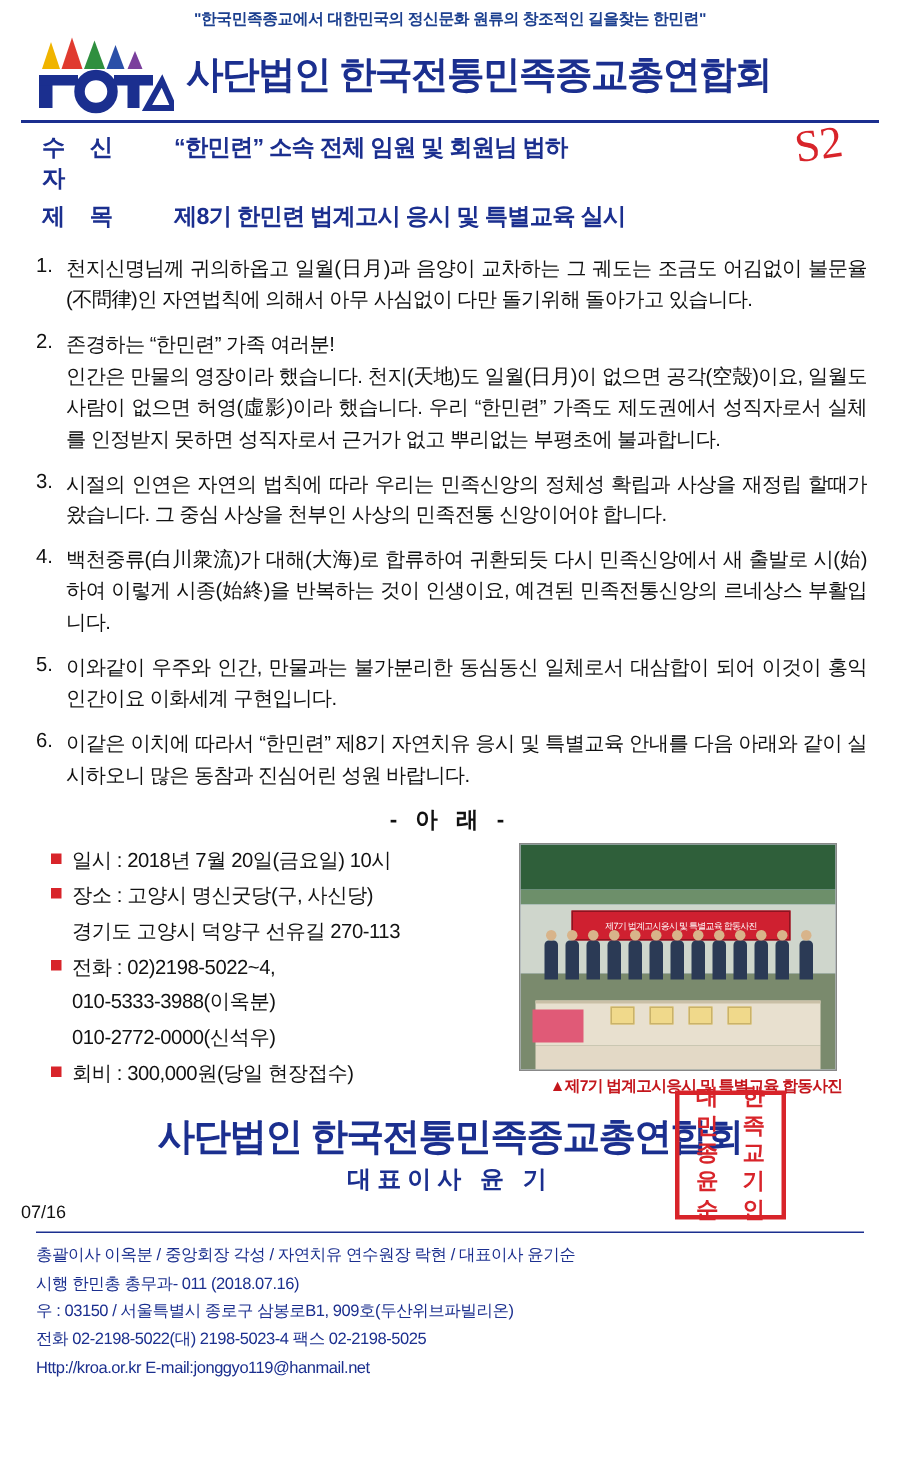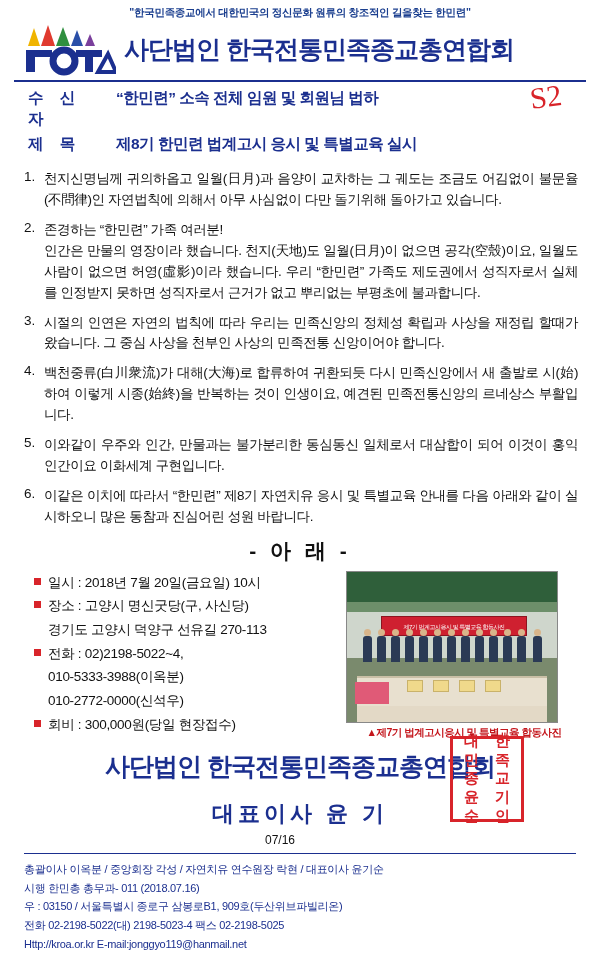--- a/index.html
+++ b/index.html
@@ -51,21 +51,21 @@
   }
 
   
   .body { padding:10px 8px 0 10px; }
   .item { display:flex; margin-bottom:9px; }
   .num { width:20px; flex:0 0 auto; font-size:13.5px; color:#111; }
   .txt { font-size:13.5px; line-height:1.55; letter-spacing:-0.4px; text-align:justify; }
 
   
   .below-title {
-    text-align:center; font-size:21px; font-weight:bold;
+    text-align:center; font-size:15px; font-weight:bold;
     margin:8px 0 6px 0; letter-spacing:4px;
   }
   .lower { display:flex; padding:0 4px; }
   .details { flex:1 1 auto; padding-left:16px; }
   .d-row { font-size:13.5px; line-height:1.75; position:relative; padding-left:14px; letter-spacing:-0.3px;}
   .d-row.bullet::before{
     content:""; position:absolute; left:0; top:7px;
     width:7px; height:7px; background:#d8242a;
   }
   .d-row.plain { padding-left:14px; }
@@ -100,35 +100,35 @@
     color:#c4161c; font-size:10.5px; font-weight:bold; text-align:center;
     margin-top:3px; letter-spacing:-0.5px;
   }
 
   
   .sign { position:relative; margin-top:10px; text-align:center; }
   .sign-line1 {
     font-size:25px; font-weight:bold; color:#1b2f8f; letter-spacing:-1px;
   }
   .sign-line2 {
-    font-size:22px; font-weight:bold; color:#1b2f8f; letter-spacing:4px; margin-top:16px;
+    font-size:16px; font-weight:bold; color:#1b2f8f; letter-spacing:4px; margin-top:2px;
   }
   .stamp {
     position:absolute; right:62px; top:-14px;
     width:74px; height:86px;
     border:3px solid #d8242a;
     color:#d8242a;
     font-size:15px; font-weight:bold;
     display:grid; grid-template-columns:1fr 1fr; align-content:center;
     line-height:1.25; letter-spacing:0; padding:3px;
     font-family:"Liberation Serif", serif;
   }
   .stamp span { display:block; text-align:center; }
 
-  .pagenum { text-align:center; font-size:12px; padding:4px 40px 0 0; color:#111; }
+  .pagenum { text-align:left; font-size:12px; padding:4px 40px 0 0; color:#111; }
 
   
   .footer { border-top:1px solid #1b2f8f; margin:6px 10px 0 10px; padding-top:6px; }
   .f-row { font-size:11px; color:#1b2f8f; line-height:1.7; letter-spacing:-0.3px; }
 </style>
 </head>
 <body>
 
 <div class="page">
 

